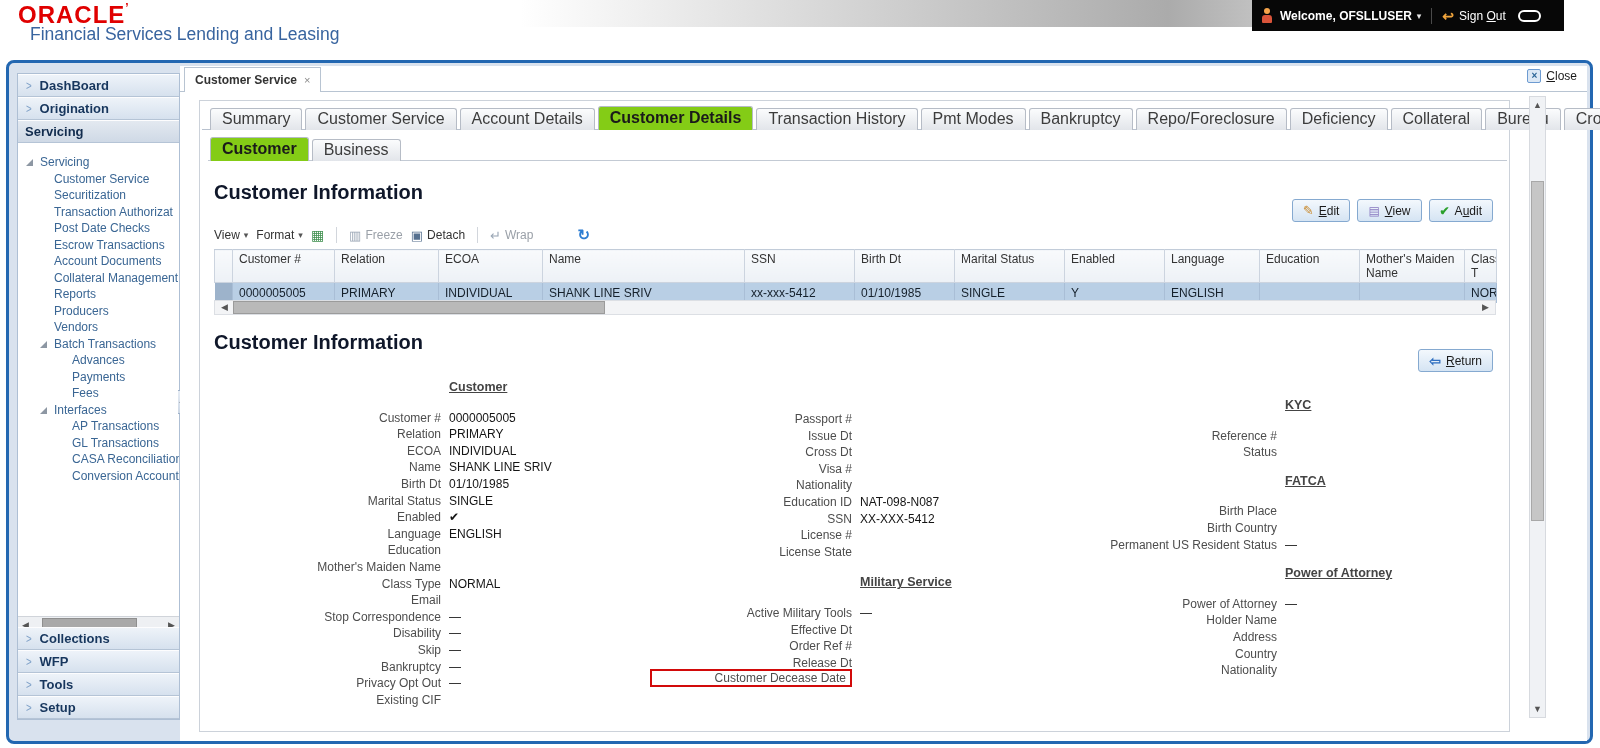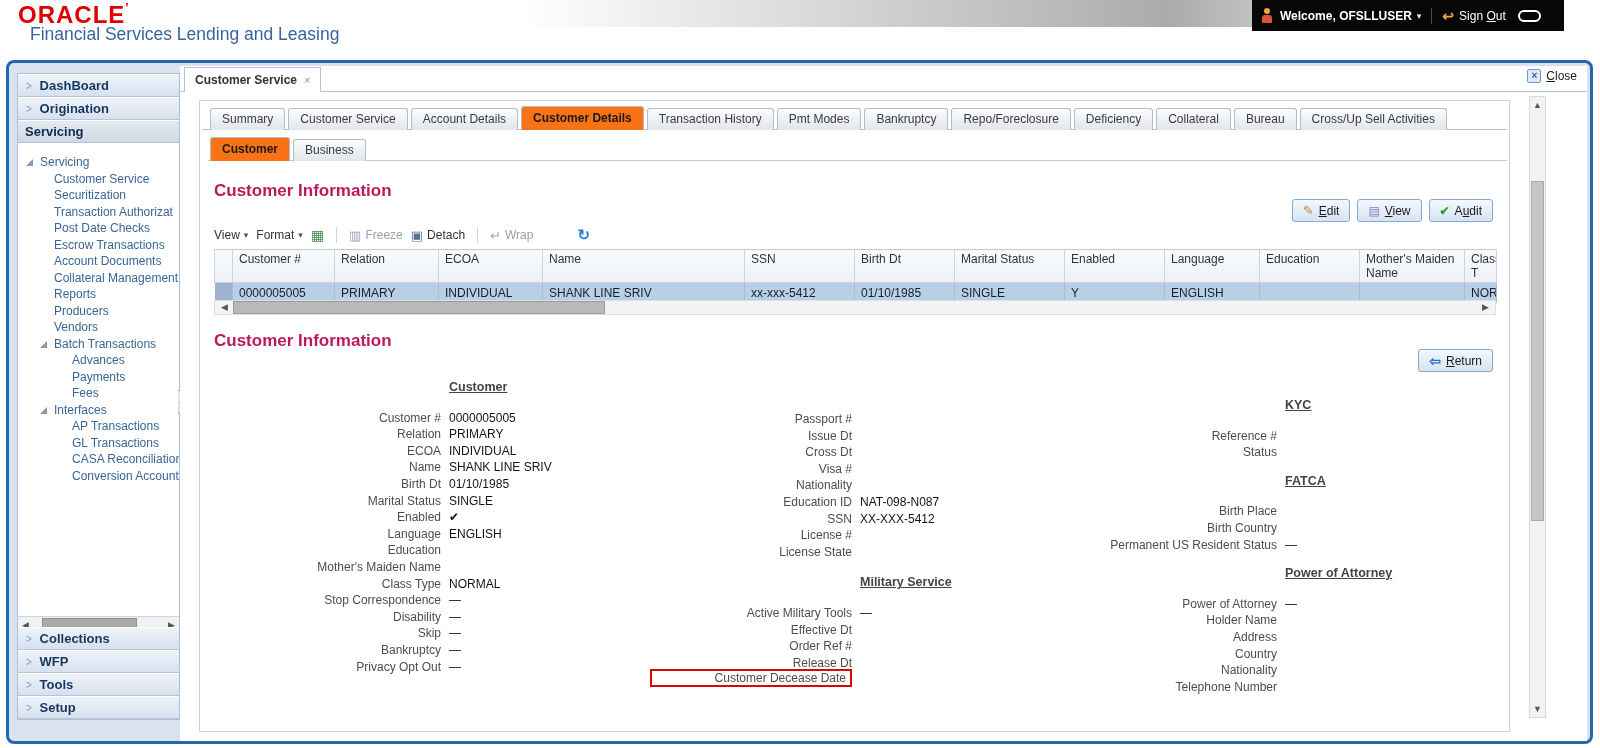--- a/index.html
+++ b/index.html
@@ -69,28 +69,28 @@
              font-size:12px; font-weight:bold; color:#333; cursor:pointer; }
   .doc-tab .x { color:#8a8a8a; font-weight:normal; margin-left:7px; font-size:11px; cursor:pointer; }
   .close-btn { position:absolute; right:10px; top:3px; display:flex; align-items:center; font-size:12px; color:#1a1a1a; cursor:pointer; }
   .close-ico { width:14px; height:14px; background:#dce8f5; border:1px solid #6d9bd1; border-radius:2px;
                color:#2a6496; font-size:10px; font-weight:bold; line-height:12px; text-align:center; margin-right:5px; }
 
   .inner { position:absolute; left:19px; top:34px; width:1311px; height:632px; background:#fff; border:1px solid #ccd2da; }
 
   .tabs-row { position:absolute; left:2px; top:4px; right:2px; height:25px; border-bottom:1px solid #b9c2cf;
               display:flex; align-items:flex-end; padding-left:8px; }
-  .tab { height:22px; line-height:20px; padding:0 11px; margin-right:3px; font-size:12px; color:#3c3c3c;
+  .tab { height:22px; line-height:20px; padding:0 11px; margin-right:3px; font-size:16px; color:#3c3c3c;
          background:linear-gradient(#fbfcfd,#e2e5ea); border:1px solid #b6bcc6; border-bottom:none;
          border-radius:3px 3px 0 0; cursor:pointer; white-space:nowrap; position:relative; top:1px; }
-  .tab.active { background:#f97316; font-weight:bold; color:#1a1a1a; height:24px; line-height:22px; z-index:2; }
+  .tab.active { background:#84cc16; font-weight:bold; color:#1a1a1a; height:24px; line-height:22px; z-index:2; }
   .subtabs-row { position:absolute; left:8px; top:35px; right:2px; height:25px; border-bottom:1px solid #c3cad4;
                  display:flex; align-items:flex-end; padding-left:2px; }
 
-  .sec-title { position:absolute; color:#be185d; font-size:17px; font-weight:bold; }
+  .sec-title { position:absolute; color:#0f172a; font-size:20px; font-weight:bold; }
   .crud { position:absolute; right:16px; top:98px; display:flex; gap:7px; }
   .btn { height:23px; display:flex; align-items:center; gap:5px; padding:0 10px; font-size:12px; color:#1a1a1a;
          background:linear-gradient(#f3f8fd,#d5e4f3); border:1px solid #85a9d0; border-radius:3px; cursor:pointer; }
   .ico-pencil { color:#c8882a; font-size:13px; }
   .ico-doc { color:#8878c0; font-size:12px; }
   .ico-check-g { color:#2ba02b; font-size:12px; font-weight:bold; }
   .ico-return { color:#2f6fc1; font-size:14px; font-weight:bold; }
 
   .toolbar { position:absolute; left:14px; top:122px; right:16px; height:24px; display:flex; align-items:center;
              font-size:12px; color:#333; gap:8px; }
@@ -415,38 +415,46 @@
             </div>
           <div class="frow">
               <span class="flabel">Mother's Maiden Name</span>
               <span class="fvalue"></span>
             </div>
           <div class="frow">
               <span class="flabel">Class Type</span>
               <span class="fvalue">NORMAL</span>
             </div>
           <div class="frow">
+              <span class="flabel">Email</span>
+              <span class="fvalue"></span>
+            </div>
+          <div class="frow">
               <span class="flabel">Stop Correspondence</span>
               <span class="fvalue dash-val">—</span>
             </div>
           <div class="frow">
               <span class="flabel">Disability</span>
               <span class="fvalue dash-val">—</span>
             </div>
           <div class="frow">
               <span class="flabel">Skip</span>
               <span class="fvalue dash-val">—</span>
             </div>
           <div class="frow">
               <span class="flabel">Bankruptcy</span>
               <span class="fvalue dash-val">—</span>
             </div>
           <div class="frow">
               <span class="flabel">Privacy Opt Out</span>
               <span class="fvalue dash-val">—</span>
+            </div>
+          <div class="frow">
+              <span class="flabel">Existing CIF</span>
+              <span class="fvalue"></span>
             </div>
         </div>
 
         <div class="fcol col2">
           <div class="gap14"></div>
           <div class="frow">
               <span class="flabel">Passport #</span>
               <span class="fvalue"></span>
             </div>
           <div class="frow">
@@ -558,24 +566,20 @@
           <div class="frow">
               <span class="flabel">Address</span>
               <span class="fvalue"></span>
             </div>
           <div class="frow">
               <span class="flabel">Country</span>
               <span class="fvalue"></span>
             </div>
           <div class="frow">
               <span class="flabel">Nationality</span>
-              <span class="fvalue"></span>
-            </div>
-          <div class="frow">
-              <span class="flabel">Telephone Number</span>
               <span class="fvalue"></span>
             </div>
         </div>
 
       </div>
 
       <div class="vscroll">
         <span class="arr up">▲</span>
         <div class="thumb"></div>
         <span class="arr dn">▼</span>

